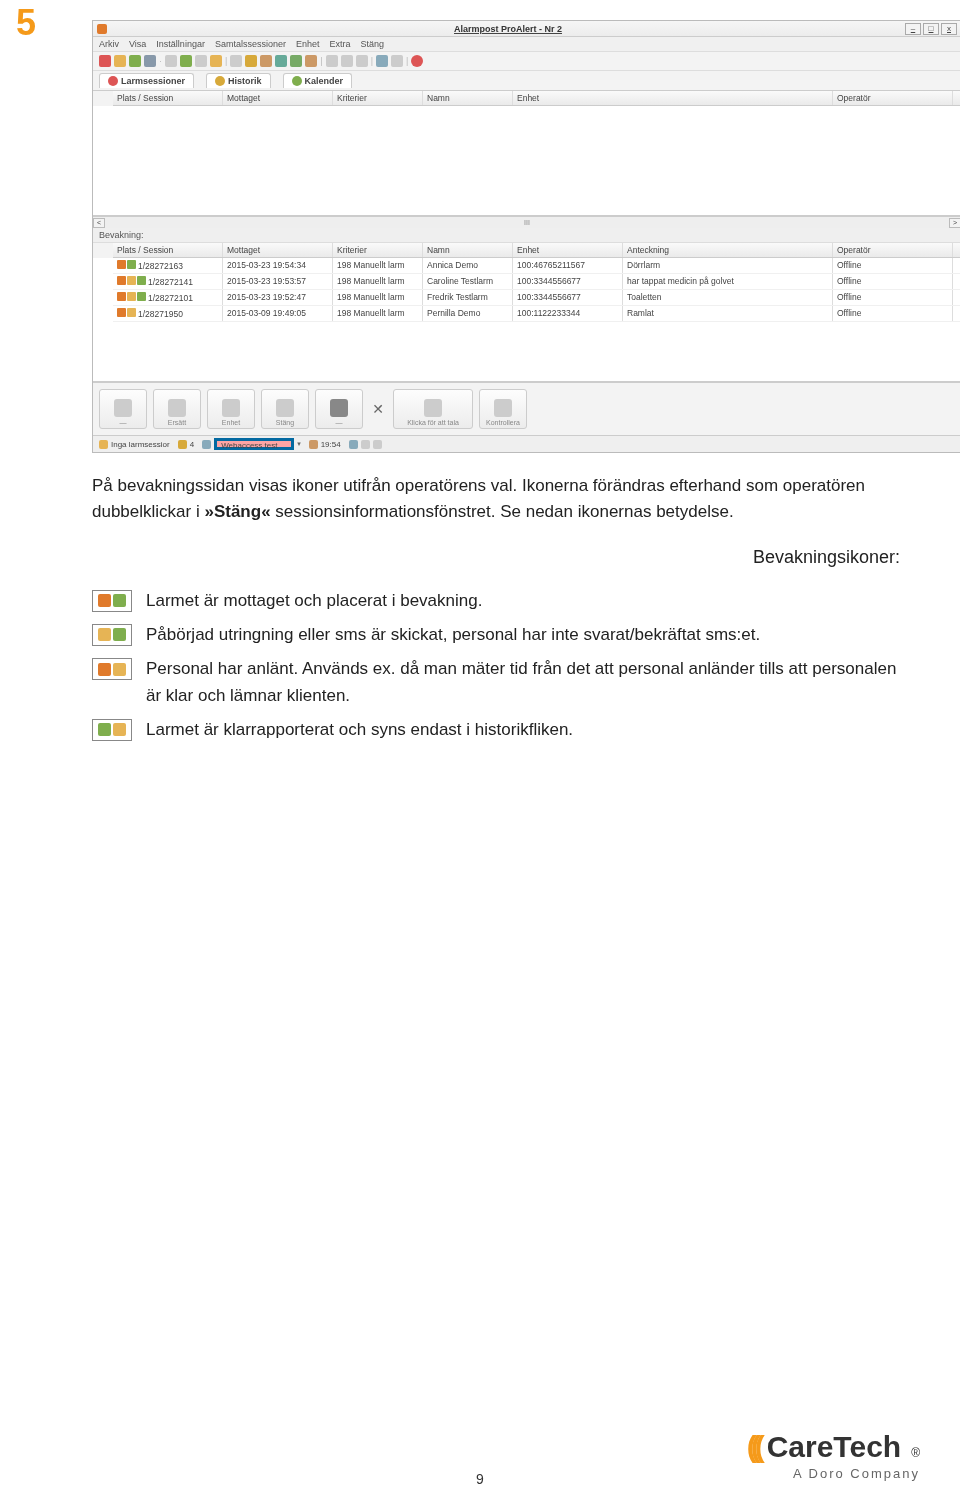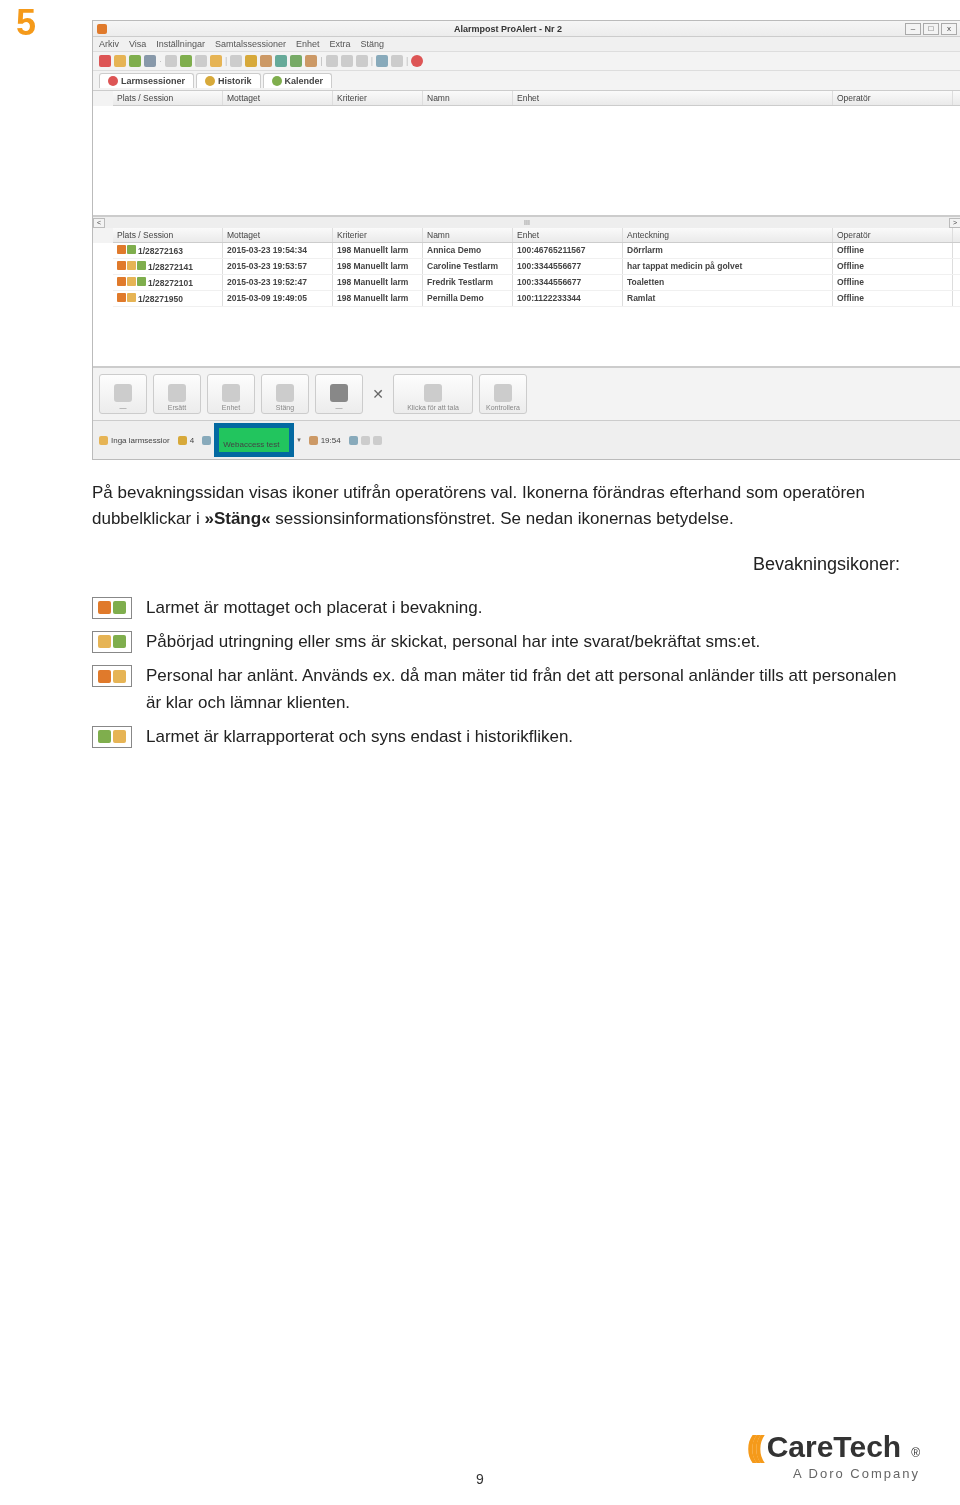--- a/index.html
+++ b/index.html
@@ -30,40 +30,41 @@
     color: #444;
   }
   .titlebar {
     background: linear-gradient(#f6f6f6,#ececec);
     border-bottom: 1px solid #ccc;
     display: flex;
     align-items: center;
     height: 16px;
     padding: 0 4px;
     position: relative;
+    text-decoration: underline;
   }
   .titlebar .app-icon {
     width: 10px; height: 10px; background: #e07a2b; border-radius: 2px; margin-right: 4px;
   }
   .titlebar .title { flex:1; text-align:center; font-weight:bold; font-size:9px; color:#333; }
   .win-buttons { display:flex; gap:2px; }
   .win-btn {
     width:16px; height:12px; border:1px solid #aaa; background:#f3f3f3; font-size:8px; line-height:10px; text-align:center;
   }
   .menubar {
     display:flex; gap:10px; padding:2px 6px; color:#555; font-size:9px; background:#f0f0f0; border-bottom:1px solid #ddd;
   }
   .toolbar {
     display:flex; gap:3px; padding:3px 6px; background:#f3f3f3; border-bottom:1px solid #ddd; align-items:center;
   }
   .tb-icon {
     width:12px; height:12px; border-radius:2px; display:inline-block;
   }
   .tabs-row {
-    display:flex; padding:2px 6px; gap:2px; background:#f3f3f3; border-bottom:1px solid #ccc;
+    display:flex; padding:2px 6px; gap:12px; background:#f3f3f3; border-bottom:1px solid #ccc;
   }
   .tab {
     display:flex; align-items:center; gap:3px; padding:2px 8px; border:1px solid #ccc; border-bottom:none;
     background:#fff; font-size:9px; font-weight:bold; border-radius:3px 3px 0 0;
   }
   .tab-icon { width:10px; height:10px; border-radius:50%; }
   .section-label {
     padding:2px 6px; font-size:9px; color:#555; background:#efefef; border-bottom:1px solid #ddd;
   }
   .grid-header, .grid-row {
@@ -77,37 +78,37 @@
   }
   .c-plats{width:110px;} .c-mott{width:110px;} .c-krit{width:90px;} .c-namn{width:90px;}
   .c-enh{width:110px;} .c-ant{width:210px;} .c-op{width:120px;}
   .empty-grid { height:110px; background:#fff; border-bottom:1px solid #ccc; position:relative;}
   .scrollbar-h { display:flex; background:#eee; border-top:1px solid #ccc; height:12px; align-items:center;}
   .sb-arrow{width:12px;height:10px;border:1px solid #bbb;background:#f3f3f3;font-size:7px;text-align:center;line-height:8px;}
   .sb-track{flex:1;text-align:center;font-size:7px;color:#888;}
   .grid-body .grid-row { background:#fff; border-bottom:1px solid #f0f0f0; }
   .row-icons { display:inline-flex; gap:1px; align-items:center; margin-right:2px; }
   .mini-ic { width:9px; height:9px; border-radius:1px; display:inline-block; }
-  .grid-body { background:#fff;font-weight:bold; }
+  .grid-body { background:#fff; }
   .grid-spacer{ height:60px; background:#fff; border-bottom:1px solid #ccc;}
   .action-bar {
     display:flex; gap:6px; padding:6px; background:#f3f3f3; border-top:1px solid #ccc; align-items:center;
   }
   .action-btn {
     display:flex; flex-direction:column; align-items:center; justify-content:flex-end;
     width:48px; height:40px; border:1px solid #ccc; border-radius:3px;
     background:linear-gradient(#fdfdfd,#ececec); font-size:7px; color:#888; padding:2px;
   }
   .action-btn .ab-icon{ width:18px; height:18px; background:#ccc; border-radius:3px; margin-bottom:2px;}
   .statusbar {
     display:flex; gap:8px; padding:2px 6px; font-size:8px; background:#efefef; border-top:1px solid #ccc; align-items:center;
   }
   .status-seg{ display:flex; align-items:center; gap:3px; }
   .status-ic{ width:9px;height:9px;background:#e6b455;border-radius:2px;}
-  .status-input{ background:#22c55e; border:5px solid #0369a1; padding:12px 4px; font-size:8px; height:12px; min-width:80px;}
+  .status-input{ background:#fca5a5; border:3px solid #0369a1; padding:0 4px; font-size:8px; height:12px; min-width:80px;}
   
   .body-text { margin-left:52px; margin-right:20px; font-size:17px; line-height:1.55; color:#222; }
   .body-text p { margin:0 0 18px 0; }
   .bold { font-weight:bold; }
   .legend-heading { font-size:18px; margin-bottom:16px;text-align:right; }
   .legend-item { display:flex; align-items:flex-start; gap:14px; margin-bottom:8px; }
   .legend-icon {
     width:40px; height:22px; border:1px solid #888; display:flex; align-items:center; justify-content:center;
     gap:2px; flex-shrink:0; margin-top:2px; background:#fff;
   }
@@ -199,20 +200,21 @@
       <div class="gcell" style="width:320px">Enhet</div>
       <div class="gcell c-op">Operatör</div>
     </div>
     <div class="empty-grid"></div>
     <div class="scrollbar-h">
       <div class="sb-arrow">&lt;</div>
       <div class="sb-track">III</div>
       <div class="sb-arrow">&gt;</div>
     </div>
 
+    <div class="section-label">Bevakning:</div>
     <div class="grid-header">
       <div class="gcell c-plats">Plats / Session</div>
       <div class="gcell c-mott">Mottaget</div>
       <div class="gcell c-krit">Kriterier</div>
       <div class="gcell c-namn">Namn</div>
       <div class="gcell c-enh">Enhet</div>
       <div class="gcell c-ant">Anteckning</div>
       <div class="gcell c-op">Operatör</div>
     </div>
     <div class="grid-body" id="watch-rows">

